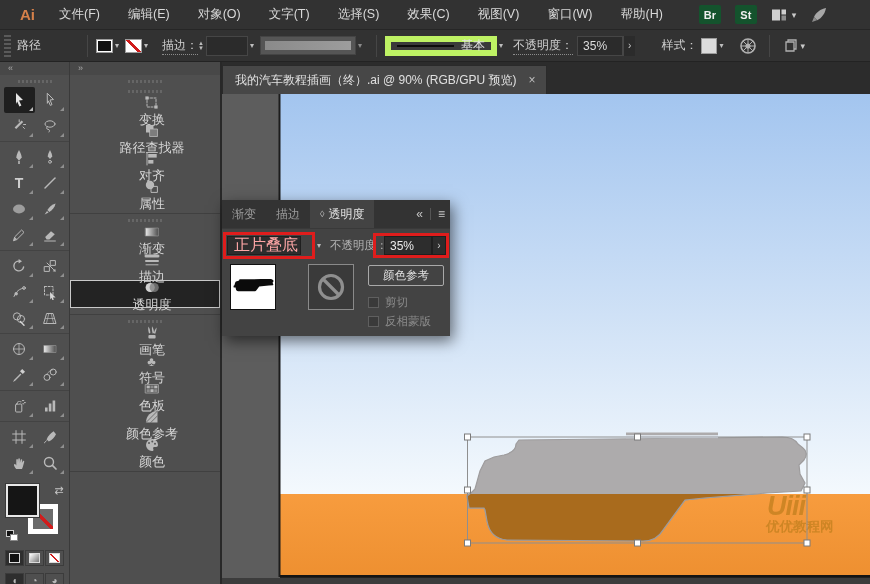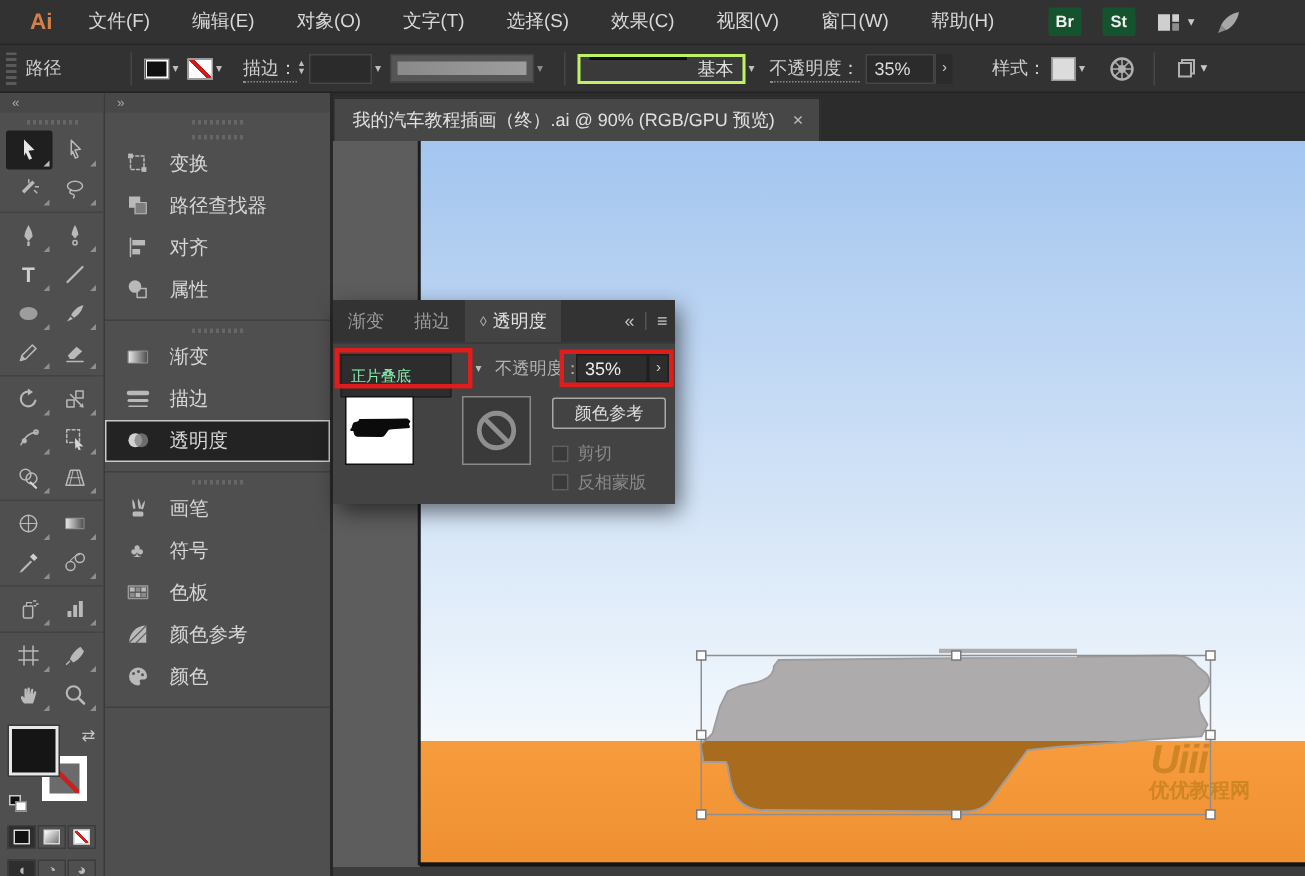--- a/index.html
+++ b/index.html
@@ -30,21 +30,21 @@
   .swatch { width:17px; height:14px; border:1px solid #9c9c9c; }
   .swatch.fill { background:#111; box-shadow:inset 0 0 0 1px #fff; }
   .swatch.none { background:linear-gradient(45deg,transparent 42%,#cf1b1b 42%,#cf1b1b 58%,transparent 58%),#fff; }
   .swatch.style { background:#dcdcdc; width:16px; height:16px; }
   .dd { color:#bdbdbd; font-size:8px; margin:0 6px 0 2px; }
   .stepper { display:flex; flex-direction:column; justify-content:center; color:#bdbdbd; font-size:6px; line-height:5px; margin-right:2px; }
   .valbox { height:20px; background:#2b2b2b; border:1px solid #464646; color:#ddd; font-size:12px;
     display:flex; align-items:center; padding:0 5px; }
   .wprofile { width:96px; height:19px; background:#555; border:1px solid #444; display:flex; align-items:center; padding:0 4px; }
   .wprofile .bar { width:100%; height:9px; background:linear-gradient(to right,#8a8a8a,#9d9d9d); }
-  .brushbox { width:112px; height:20px; background:#3a3a3a; border:2px solid #bef264; display:flex; padding:0 6px; gap:7px; }
+  .brushbox { width:112px; height:20px; background:#3a3a3a; border:6px solid #bef264; display:flex; align-items:center; padding:0 6px; gap:7px; }
   .brushbox .line { flex:1; height:2px; background:#0c0c0c; }
   .brushbox .lbl { color:#e2e2e2; font-size:12px; }
   .expander { color:#ccc; font-size:10px; padding:0 4px; border-left:1px solid #464646; height:20px; display:flex; align-items:center; background:#2b2b2b; }
   .cb-icon { color:#b5b5b5; margin:0 4px; display:flex; align-items:center; }
 
   
   .toolbar { position:absolute; left:0; top:62px; width:70px; height:522px; background:#4f4f4f; border-right:1px solid #3a3a3a; }
   .pane-head { height:13px; color:#aaa; font-size:9px; letter-spacing:-1px; padding:1px 0 0 8px; background:#484848; }
   .grip-h { height:8px; margin:2px auto 0; width:34px;
     background:repeating-linear-gradient(to right,#666 0 2px,transparent 2px 4px); background-size:100% 3px; background-repeat:no-repeat; background-position:center; }
@@ -68,21 +68,21 @@
   .mode-fill { width:11px; height:10px; background:#111; border:1px solid #dadada; }
   .mode-grad { width:11px; height:10px; border:1px solid #dadada; background:linear-gradient(135deg,#fff,#777); }
   .mode-none { width:11px; height:10px; border:1px solid #dadada; background:linear-gradient(45deg,transparent 42%,#d01d1d 42%,#d01d1d 58%,transparent 58%),#fff; }
   .draw-row { display:flex; justify-content:center; gap:1px; margin-top:7px; }
   .draw-btn { width:19px; height:15px; border:1px solid #3c3c3c; display:flex; align-items:center; justify-content:center; color:#b9b9b9; font-size:10px; background:#4f4f4f; }
   .draw-btn.sel { background:#2e2e2e; }
 
   
   .dock { position:absolute; left:70px; top:62px; width:152px; height:522px; background:#4f4f4f; border-right:2px solid #282828; }
   .dock-group { border-bottom:1px solid #404040; padding-bottom:6px; }
-  .dock-item { display:flex; align-items:center; gap:13px; height:28px; padding-left:14px; color:#d6d6d6; font-size:13px; }
+  .dock-item { display:flex; align-items:center; height:28px; padding-left:14px; color:#d6d6d6; font-size:13px;flex-direction:column; }
   .dock-item .dicon { width:16px; height:16px; display:flex; align-items:center; justify-content:center; }
   .dock-item.active { background:#232323; outline:1px solid #c9c9c9; outline-offset:-1px; }
 
   
   .canvasarea { position:absolute; left:222px; top:62px; width:648px; height:522px; background:#2c2c2c; }
   .tabbar { height:32px; background:#2c2c2c; display:flex; align-items:flex-end; }
   .doctab { height:29px; background:#474747; border:1px solid #2a2a2a; border-bottom:none; display:flex; align-items:center;
     padding:0 10px 0 12px; gap:12px; max-width:345px; }
   .doctab .title { color:#e0e0e0; font-size:12px; white-space:nowrap; overflow:hidden; }
   .doctab .close { color:#bdbdbd; font-size:12px; }
@@ -92,22 +92,22 @@
   .tpanel { position:absolute; left:222px; top:200px; width:228px; height:136px; background:#434343;
     box-shadow:3px 5px 14px rgba(0,0,0,.55); z-index:40; }
   .tpanel .tabs { height:29px; background:#333; display:flex; align-items:stretch; border-bottom:1px solid #393939; }
   .ptab { display:flex; align-items:center; padding:0 10px; color:#9b9b9b; font-size:12px; gap:4px; }
   .ptab.active { background:#434343; color:#e4e4e4; }
   .ptab .diam { font-size:9px; color:#bbb; }
   .tabs .spacer { flex:1; }
   .tabs .hicon { color:#c7c7c7; font-size:12px; display:flex; align-items:center; padding:0 5px; }
   .tabs .hsep { width:1px; background:#555; margin:8px 2px; }
   .tp-row1 { position:relative; height:32px; display:flex; align-items:center; }
-  .blendbox { position:absolute; left:5px; top:7px; width:74px; height:29px; background:#2d2d2d; border:1px solid #1f1f1f;
-    color:#86efac; font-size:10px; display:flex; align-items:center; padding-left:6px; }
+  .blendbox { position:absolute; left:5px; top:7px; width:74px; height:19px; background:#2d2d2d; border:1px solid #1f1f1f;
+    color:#fca5a5; font-size:16px; display:flex; align-items:center; padding-left:6px; }
   .blend-dd { position:absolute; left:95px; top:12px; color:#bbb; font-size:8px; }
   .tp-oplabel { position:absolute; left:108px; top:9px; color:#b2b2b2; font-size:11.5px; }
   .opbox { position:absolute; left:162px; top:7px; width:48px; height:19px; background:#2d2d2d; border:1px solid #1f1f1f;
     color:#ececec; font-size:12px; display:flex; align-items:center; padding-left:5px; }
   .op-exp { position:absolute; left:210px; top:7px; width:14px; height:19px; background:#2d2d2d; border:1px solid #1f1f1f;
     color:#ccc; font-size:10px; display:flex; align-items:center; justify-content:center; }
   .redbox { position:absolute; border:3px solid #df1d1c; pointer-events:none; z-index:5; }
   .redbox.blend { left:1px; top:3px; width:92px; height:27px; }
   .redbox.op { left:151px; top:4px; width:76px; height:25px; }
   .tp-row2 { position:relative; height:74px; }

